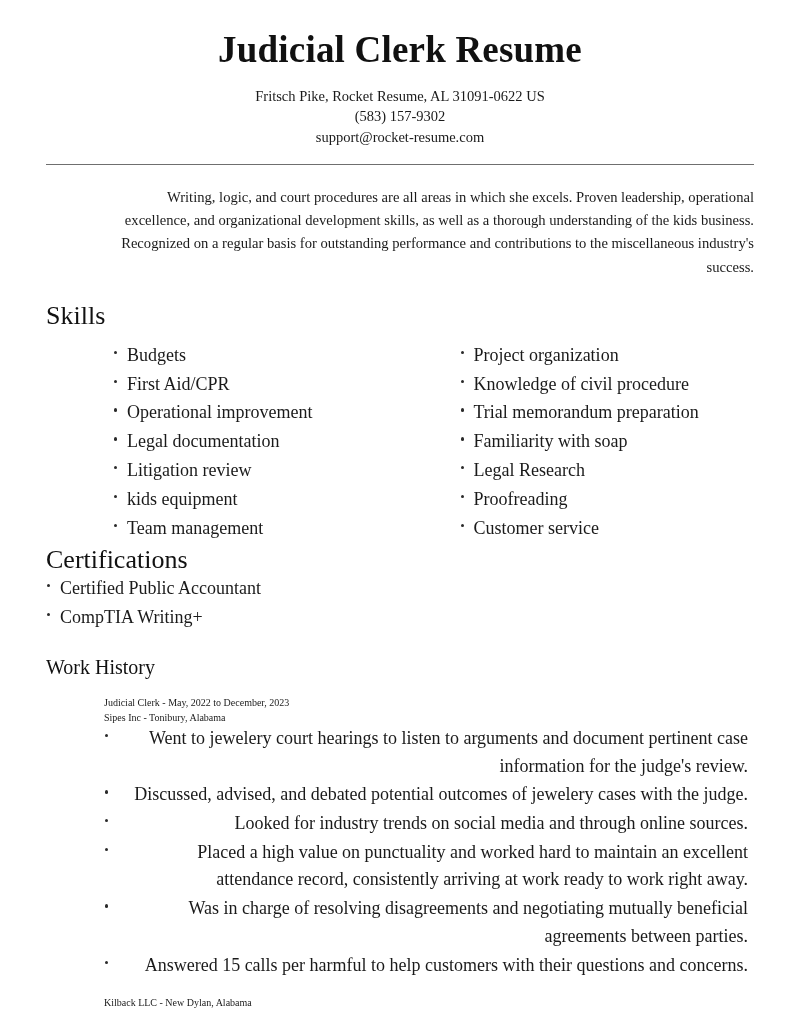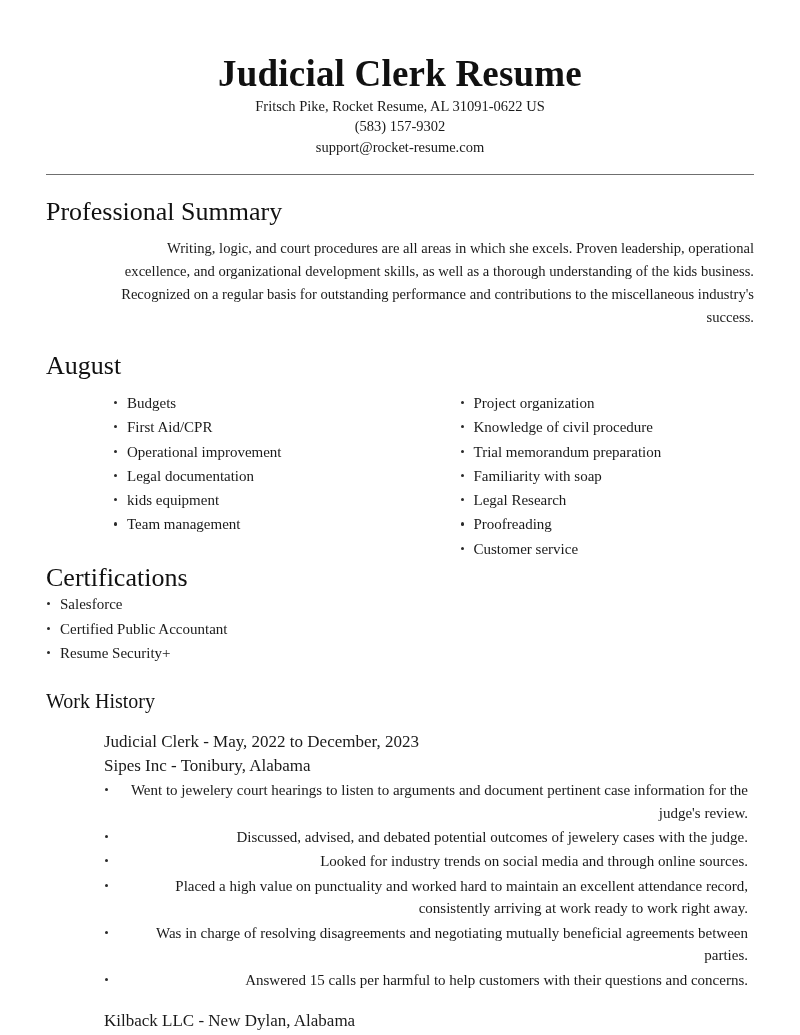--- a/index.html
+++ b/index.html
@@ -18,32 +18,32 @@
   .page {
     width: 800px;
     box-sizing: border-box;
     padding: 0;
     position: relative;
   }
 
   
   .header {
     text-align: center;
-    padding-top: 52px;
+    padding-top: 28px;
   }
   .resume-title {
     font-size: 37px;
     font-weight: 700;
     letter-spacing: 0.2px;
     margin: 0;
     line-height: 1.18;
     color: #111111;
   }
   .contact-block {
-    margin-top: 0;
+    margin-top: 14px;
   }
   .contact-line {
     font-size: 14.5px;
     line-height: 1.42;
     color: #1a1a1a;
   }
   .header-rule {
     height: 0;
     border: none;
     border-top: 1.6px solid #6f6f6f;
@@ -78,21 +78,21 @@
 
   
   ul.bullets {
     list-style: none;
     margin: 0;
     padding: 0;
   }
   ul.bullets > li {
     position: relative;
     padding-left: 14px;
-    font-size: 15px;
+    font-size: 18px;
     line-height: 1.52;
     margin-bottom: 1.5px;
   }
   ul.bullets > li::before {
     content: "";
     position: absolute;
     left: 1px;
     top: 9px;
     width: 3.2px;
     height: 3.2px;
@@ -113,21 +113,21 @@
     padding-left: 67px;
   }
 
   
   .job {
     margin-top: 17px;
     padding-left: 58px;
   }
   .job-title-line,
   .job-company-line {
-    font-size: 17px;
+    font-size: 10px;
     line-height: 1.45;
     color: #1a1a1a;
   }
   .job-bullets {
     margin-top: 9px;
     padding-left: 9px;
   }
   .job-bullets > li {
     margin-bottom: 2px;
     max-width: 630px;
@@ -143,53 +143,52 @@
     <h1 class="resume-title">Judicial Clerk Resume</h1>
     <div class="contact-block">
       <div class="contact-line">Fritsch Pike, Rocket Resume, AL 31091-0622 US</div>
       <div class="contact-line">(583) 157-9302</div>
       <div class="contact-line">support@rocket-resume.com</div>
     </div>
     <hr class="header-rule">
   </div>
 
   <div class="section section-summary">
-    <h2 class="section-heading">Professional Summary</h2>
     <p class="summary-body">Writing, logic, and court procedures are all areas in which she excels. Proven leadership, operational excellence, and organizational development skills, as well as a thorough understanding of the kids business. Recognized on a regular basis for outstanding performance and contributions to the miscellaneous industry's success.</p>
   </div>
 
   <div class="section section-skills">
-    <h2 class="section-heading">August</h2>
+    <h2 class="section-heading">Skills</h2>
     <div class="skills-columns">
       <ul class="bullets skills-col">
           <li>Budgets</li>
           <li>First Aid/CPR</li>
           <li>Operational improvement</li>
           <li>Legal documentation</li>
+          <li>Litigation review</li>
           <li>kids equipment</li>
           <li>Team management</li>
         </ul>
       <ul class="bullets skills-col second">
           <li>Project organization</li>
           <li>Knowledge of civil procedure</li>
           <li>Trial memorandum preparation</li>
           <li>Familiarity with soap</li>
           <li>Legal Research</li>
           <li>Proofreading</li>
           <li>Customer service</li>
         </ul>
     </div>
   </div>
 
   <div class="section section-certifications">
     <h2 class="section-heading">Certifications</h2>
     <ul class="bullets cert-list">
-        <li>Salesforce</li>
         <li>Certified Public Accountant</li>
-        <li>Resume Security+</li>
+        <li>CompTIA Writing+</li>
       </ul>
   </div>
 
   <div class="section section-work">
     <h2 class="section-heading">Work History</h2>
     <div>
         <div class="job">
           <div class="job-title-line">Judicial Clerk - May, 2022 to December, 2023</div>
           <div class="job-company-line">Sipes Inc - Tonibury, Alabama</div>
           <ul class="bullets job-bullets">

